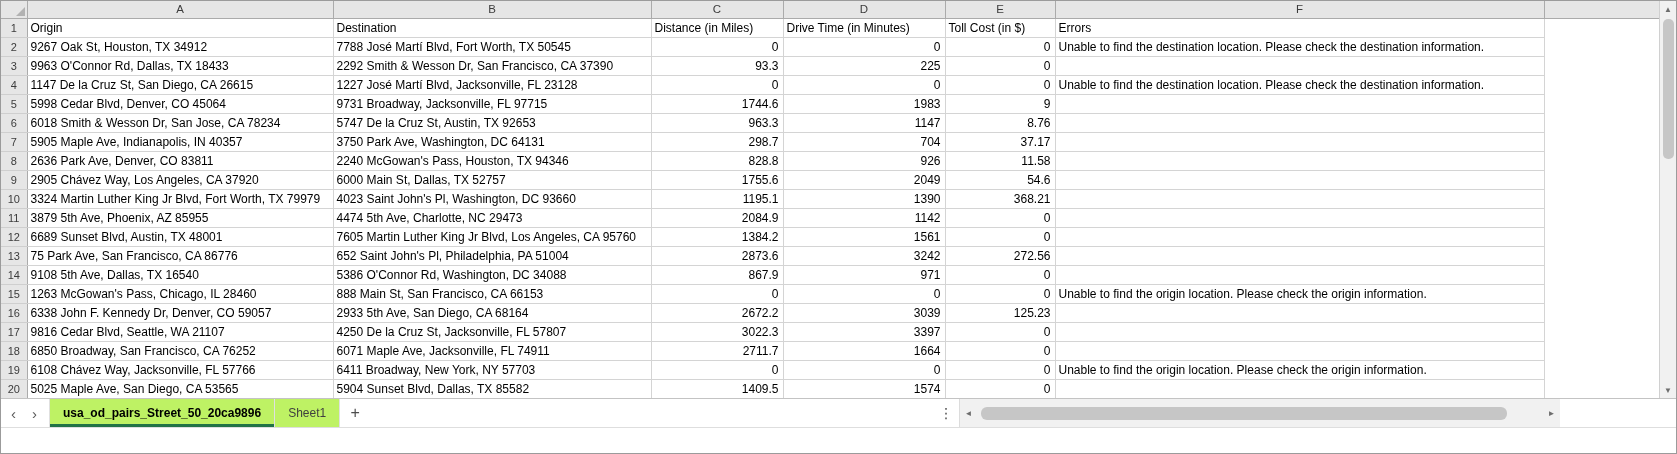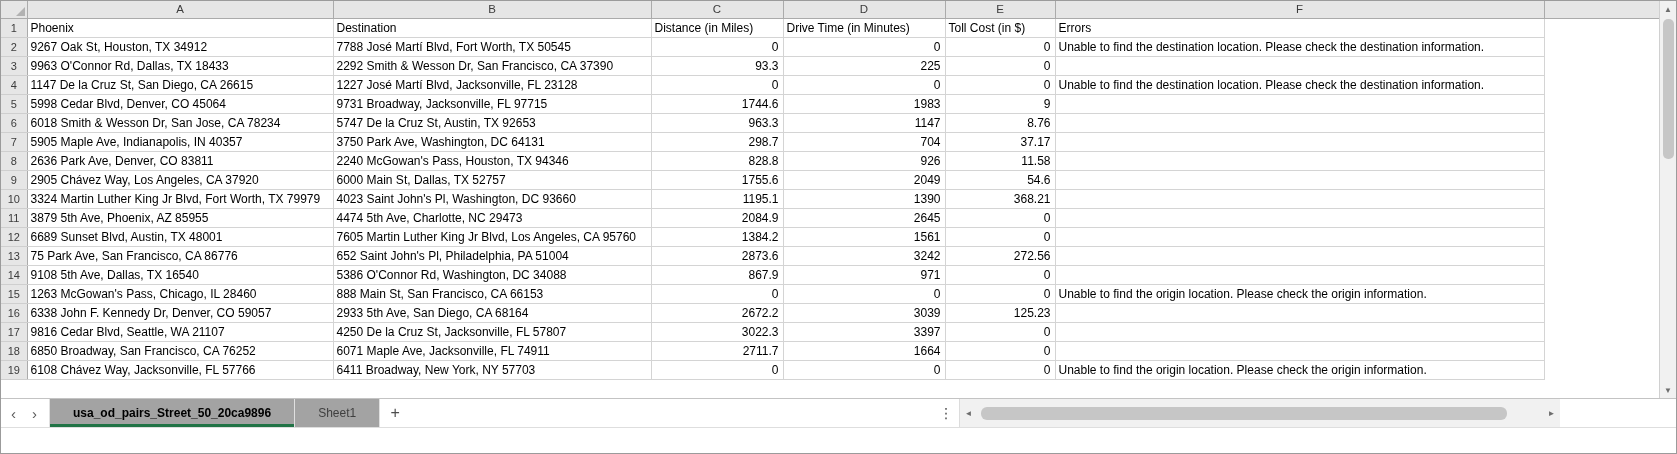--- a/index.html
+++ b/index.html
@@ -50,22 +50,22 @@
   .vtrack{flex:1 1 auto;width:16px;}
   
   .tabbar{
     flex:0 0 28px;display:flex;align-items:stretch;background:#fff;
     border-top:1px solid #c3c3c3;border-bottom:1px solid #dedede;
   }
   .tab-nav{display:flex;align-items:center;gap:16px;padding:0 12px 0 10px;color:#5a5a5a;font-size:15px;}
   .tab-nav span{cursor:default;line-height:1;}
   .tabs{display:flex;align-items:stretch;}
   .tab{
-    display:flex;align-items:center;padding:0 23px;font-size:12px;color:#3f3f3f;
-    border-right:1px solid #e0e0e0;background:#a3a3a3;cursor:default;
+    display:flex;align-items:center;padding:0 13px;font-size:12px;color:#3f3f3f;
+    border-right:1px solid #e0e0e0;background:#bef264;cursor:default;
   }
   .tab.active{
     font-weight:bold;color:#000;border-left:1px solid #e0e0e0;
     box-shadow:inset 0 -3px 0 #217346;
   }
   .add-tab{width:30px;display:flex;align-items:center;justify-content:center;
     font-size:16px;color:#4d4d4d;cursor:default;}
   .tab-spacer{flex:1 1 auto;}
   .kebab{width:26px;display:flex;align-items:center;justify-content:center;
     font-size:14px;color:#4d4d4d;cursor:default;}
@@ -106,21 +106,21 @@
               <th class="colhead">C</th>
               <th class="colhead">D</th>
               <th class="colhead">E</th>
               <th class="colhead">F</th>
               <th class="colhead filler-head"></th>
             </tr>
         </thead>
         <tbody id="sheet-body">
             <tr>
               <td class="rowhead">1</td>
-              <td class="cell">Phoenix</td>
+              <td class="cell">Origin</td>
               <td class="cell">Destination</td>
               <td class="cell">Distance (in Miles)</td>
               <td class="cell">Drive Time (in Minutes)</td>
               <td class="cell">Toll Cost (in $)</td>
               <td class="cell">Errors</td>
               <td class="cell filler-cell"></td>
             </tr>
             <tr>
               <td class="rowhead">2</td>
               <td class="cell">9267 Oak St, Houston, TX 34912</td>
@@ -209,21 +209,21 @@
               <td class="cell num">1390</td>
               <td class="cell num">368.21</td>
               <td class="cell"></td>
               <td class="cell filler-cell"></td>
             </tr>
             <tr>
               <td class="rowhead">11</td>
               <td class="cell">3879 5th Ave, Phoenix, AZ 85955</td>
               <td class="cell">4474 5th Ave, Charlotte, NC 29473</td>
               <td class="cell num">2084.9</td>
-              <td class="cell num">2645</td>
+              <td class="cell num">1142</td>
               <td class="cell num">0</td>
               <td class="cell"></td>
               <td class="cell filler-cell"></td>
             </tr>
             <tr>
               <td class="rowhead">12</td>
               <td class="cell">6689 Sunset Blvd, Austin, TX 48001</td>
               <td class="cell">7605 Martin Luther King Jr Blvd, Los Angeles, CA 95760</td>
               <td class="cell num">1384.2</td>
               <td class="cell num">1561</td>
@@ -292,20 +292,30 @@
               <td class="cell filler-cell"></td>
             </tr>
             <tr>
               <td class="rowhead">19</td>
               <td class="cell">6108 Chávez Way, Jacksonville, FL 57766</td>
               <td class="cell">6411 Broadway, New York, NY 57703</td>
               <td class="cell num">0</td>
               <td class="cell num">0</td>
               <td class="cell num">0</td>
               <td class="cell">Unable to find the origin location. Please check the origin information.</td>
+              <td class="cell filler-cell"></td>
+            </tr>
+            <tr>
+              <td class="rowhead">20</td>
+              <td class="cell">5025 Maple Ave, San Diego, CA 53565</td>
+              <td class="cell">5904 Sunset Blvd, Dallas, TX 85582</td>
+              <td class="cell num">1409.5</td>
+              <td class="cell num">1574</td>
+              <td class="cell num">0</td>
+              <td class="cell"></td>
               <td class="cell filler-cell"></td>
             </tr>
           </tbody>
       </table>
     </div>
     <div class="vscroll">
       <div class="varrow">▲</div>
       <div class="vthumb"></div>
       <div class="vtrack"></div>
       <div class="varrow">▼</div>

